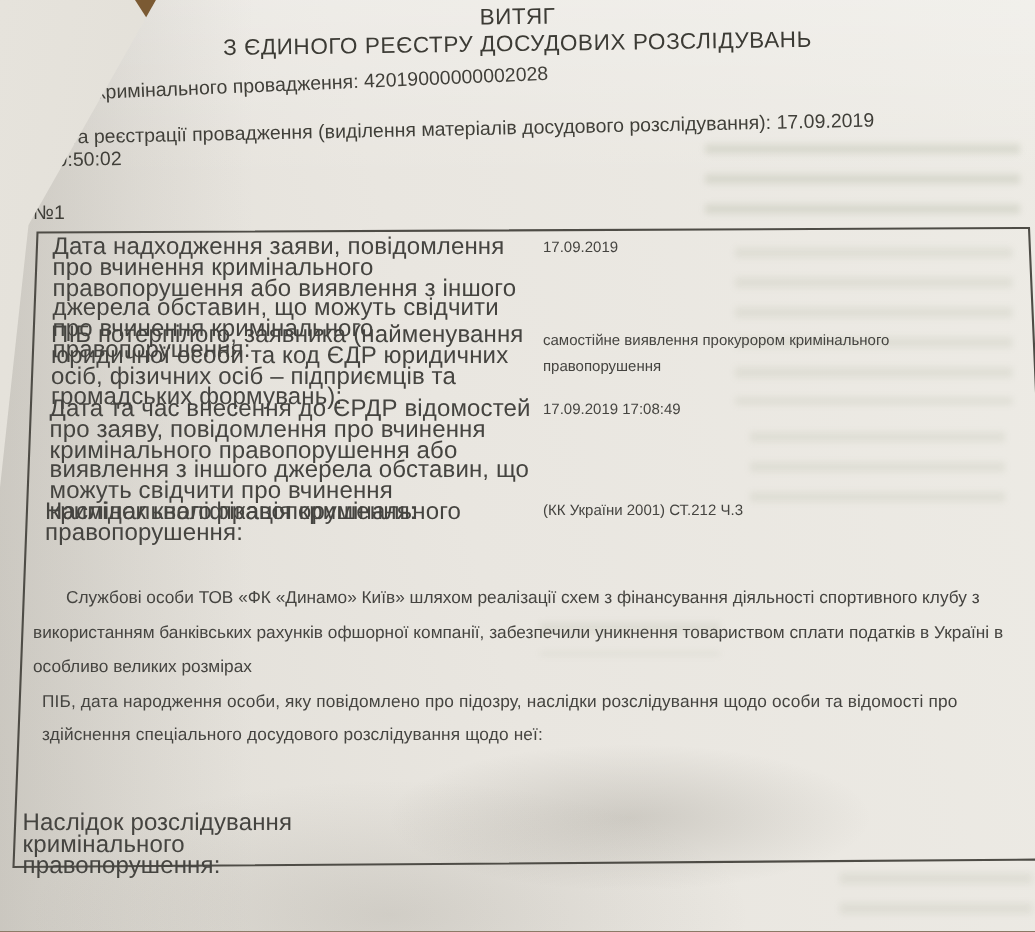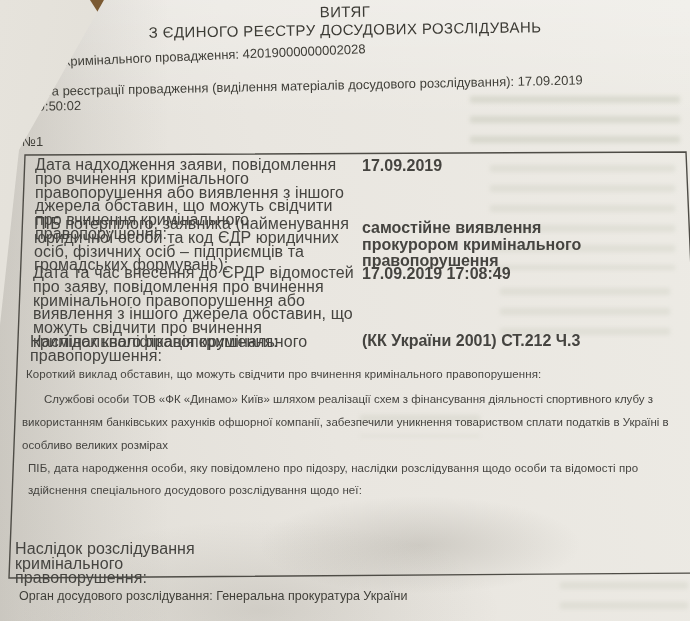--- a/index.html
+++ b/index.html
@@ -21,21 +21,21 @@
       radial-gradient(ellipse 230px 70px at 420px 545px, rgba(95,90,78,.20), transparent 70%),
       radial-gradient(ellipse 320px 120px at 260px 610px, rgba(95,90,78,.16), transparent 75%),
       linear-gradient(90deg, rgba(70,65,55,.14) 0px, rgba(70,65,55,.06) 90px, rgba(70,65,55,0) 170px),
       linear-gradient(180deg, rgba(255,255,255,.25) 0px, rgba(255,255,255,0) 120px),
       linear-gradient(75deg,#e0ddd6 0%,#e9e6e0 45%,#edebe5 100%);
   }
   .abs{position:absolute;}
   .t-title{font-size:15px;letter-spacing:.4px;color:#3c3b35;text-align:center;}
   .t-meta{font-size:13px;color:#403f39;}
   .t-cell{font-size:16px;line-height:13.8px;letter-spacing:.1px;color:#454440;}
-  .t-val{font-size:16px;line-height:15px;color:#454440;font-weight:bold;}
+  .t-val{font-size:10px;line-height:15px;color:#454440;}
   .t-par{font-size:11.5px;line-height:23px;color:#454440;}
   .t-org{font-size:12.5px;color:#403f39;}
   svg.borders{position:absolute;left:0;top:0;pointer-events:none;}
   
   .bleed{
     position:absolute;filter:blur(2.2px);opacity:.55;pointer-events:none;
     background:repeating-linear-gradient(180deg, rgba(148,155,128,.38) 0 7px, rgba(148,155,128,0) 7px 20px);
   }
   .bleed.light{opacity:.35;}
 </style>
@@ -78,24 +78,22 @@
 
     <div class="abs t-cell" style="left:34px;top:217px;width:330px;">ПІБ потерпілого, заявника (найменування юридичної особи та код ЄДР юридичних осіб, фізичних осіб – підприємців та громадських формувань):</div>
     <div class="abs t-val" style="left:362px;top:220px;width:252px;line-height:16.5px;">самостійне виявлення прокурором кримінального правопорушення</div>
 
     <div class="abs t-cell" style="left:33px;top:266px;width:332px;">Дата та час внесення до ЄРДР відомостей про заяву, повідомлення про вчинення кримінального правопорушення або виявлення з іншого джерела обставин, що можуть свідчити про вчинення кримінального правопорушення:</div>
     <div class="abs t-val" style="left:362px;top:266px;">17.09.2019 17:08:49</div>
 
     <div class="abs t-cell" style="left:30px;top:335px;width:320px;">Наслідок кваліфікація кримінального правопорушення:</div>
     <div class="abs t-val" style="left:362px;top:333px;">(КК України 2001) СТ.212 Ч.3</div>
 
-    <div class="abs t-cell" style="left:26px;top:368px;width:630px;font-size:11.5px;">Короткий виклад обставин, що можуть свідчити про вчинення кримінального правопорушення:</div>
     <div class="abs t-par" style="left:22px;top:388px;width:688px;text-indent:22px;">Службові особи ТОВ «ФК «Динамо» Київ» шляхом реалізації схем з фінансування діяльності спортивного клубу з використанням банківських рахунків офшорної компанії, забезпечили уникнення товариством сплати податків в Україні в особливо великих розмірах</div>
 
     <div class="abs t-cell" style="left:28px;top:457px;width:625px;font-size:11.5px;line-height:22px;">ПІБ, дата народження особи, яку повідомлено про підозру, наслідки розслідування щодо особи та відомості про здійснення спеціального досудового розслідування щодо неї:</div>
 
 
     <div class="abs t-cell" style="left:15px;top:542px;width:235px;line-height:14.5px;">Наслідок розслідування кримінального правопорушення:</div>
 
-    <div class="abs t-org" style="left:19px;top:589px;width:620px;">Орган досудового розслідування: Генеральна прокуратура України</div>
 
   </div>
 </div>
 
 </body></html>

